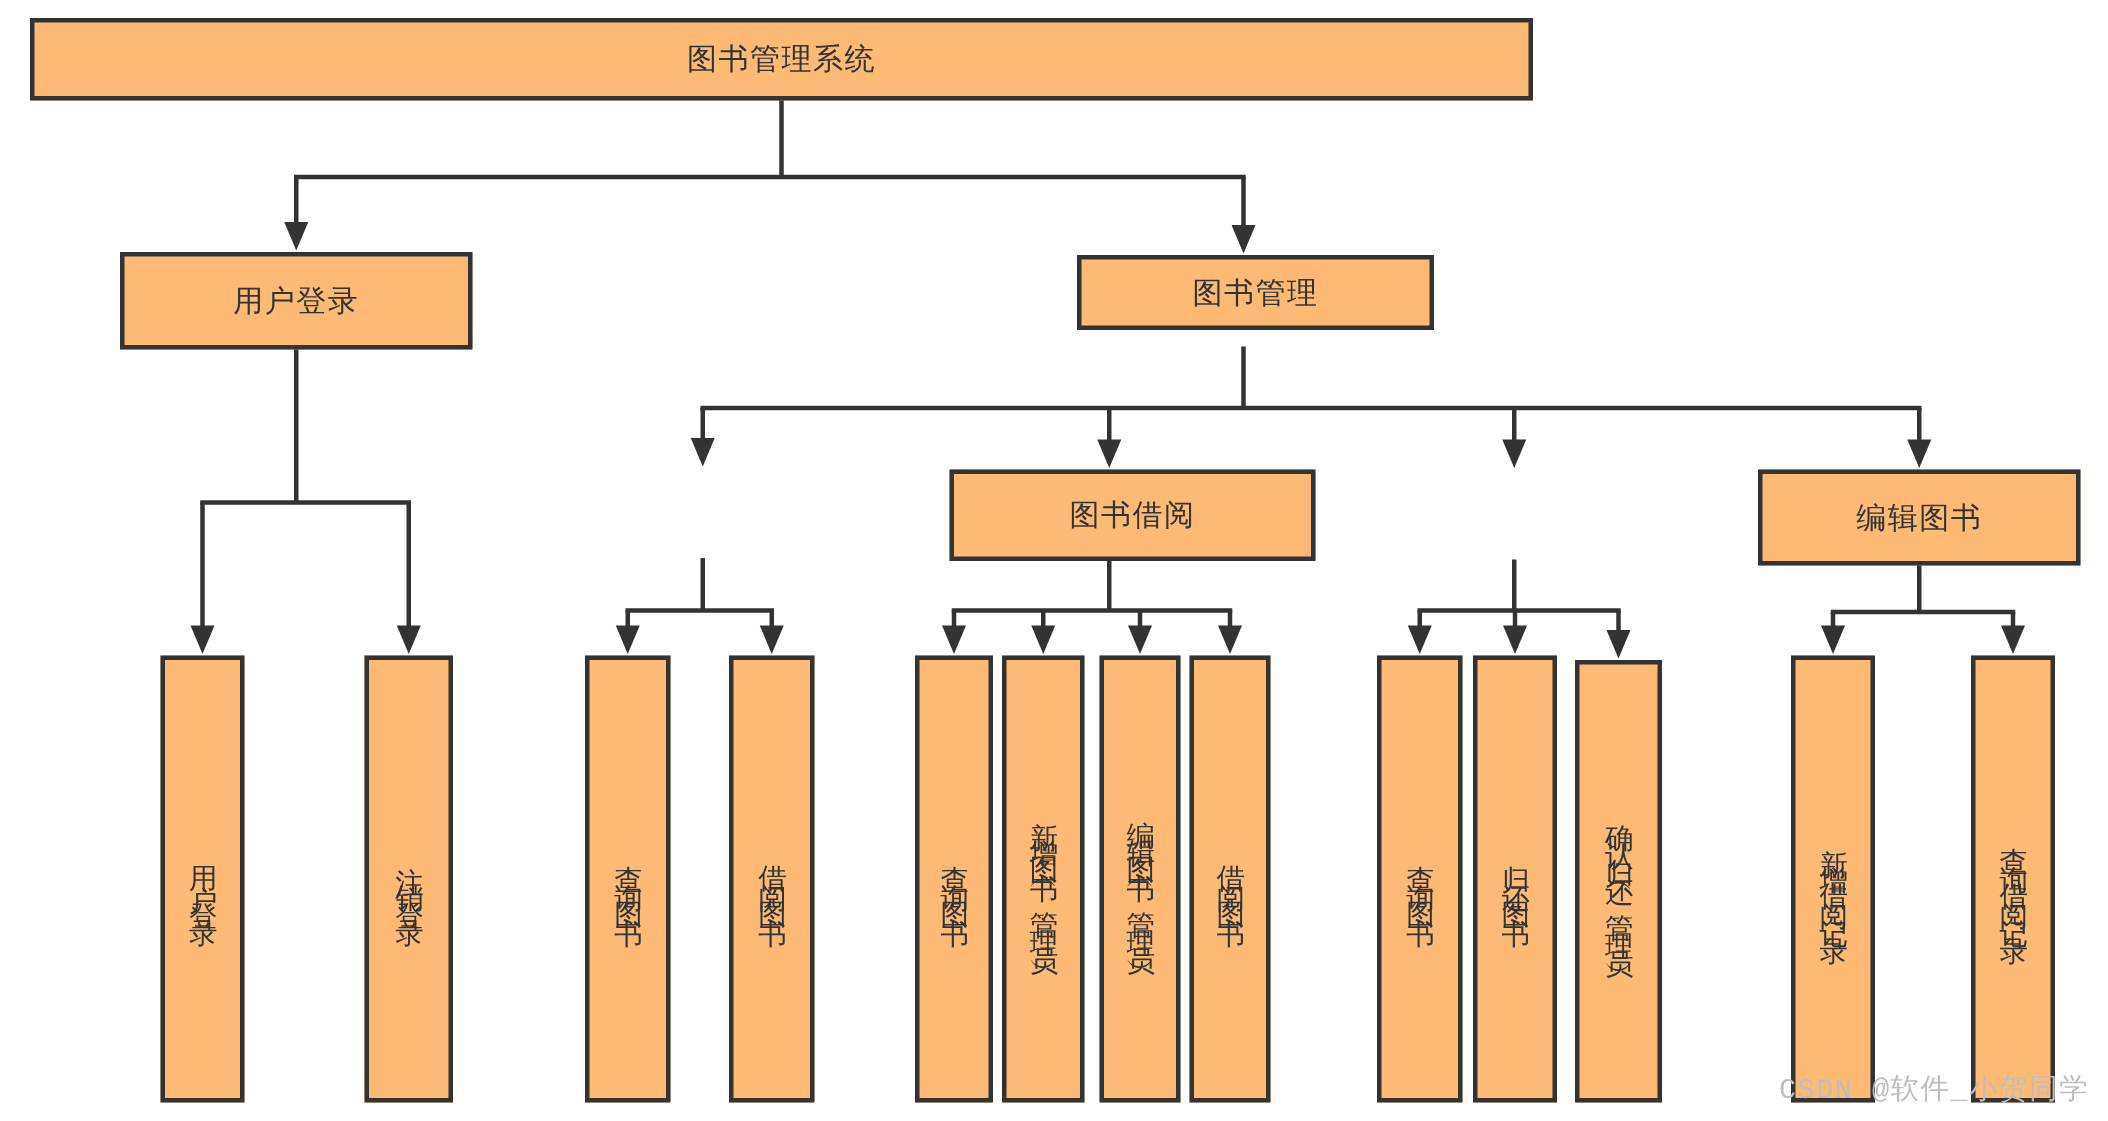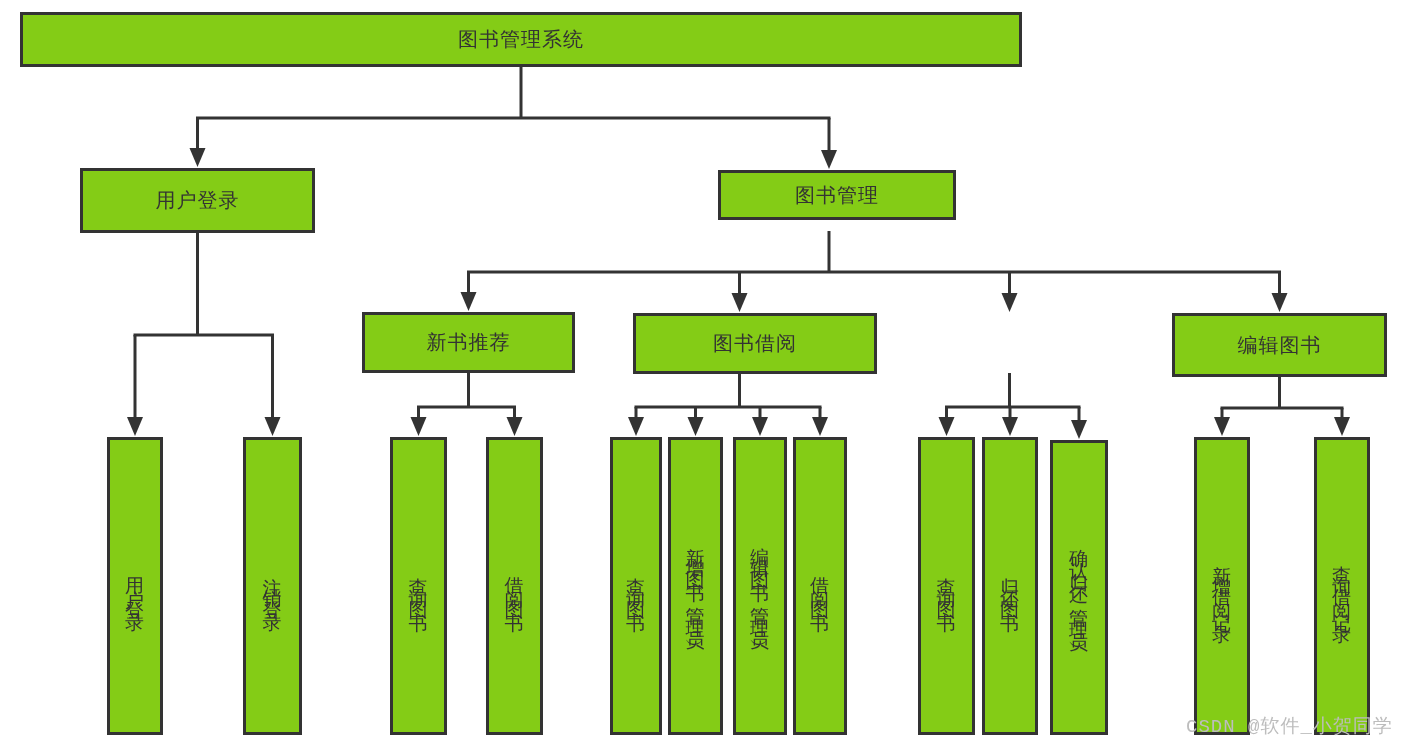--- a/index.html
+++ b/index.html
@@ -3,21 +3,21 @@
 <meta charset="utf-8">
 <style>
   html,body{margin:0;padding:0;background:#fff;}
   .canvas{
     position:relative;width:1405px;height:747px;background:var(--bg,#fff);
     font-family:"Liberation Sans",sans-serif;overflow:hidden;
   }
   #connectors{position:absolute;left:0;top:0;z-index:1;}
   .node{
     position:absolute;box-sizing:border-box;z-index:2;
-    border:3px solid var(--line,#333);background:#84cc16;color:var(--text,#333);
+    border:3px solid var(--line,#333);background:#fdba74;color:var(--text,#333);
     display:flex;align-items:center;justify-content:center;
   }
   .node.h .lbl{font-size:20px;letter-spacing:1px;white-space:nowrap;}
   .node.v .lbl{
     writing-mode:vertical-rl;text-orientation:mixed;
     font-size:19px;letter-spacing:12px;line-height:1;white-space:nowrap;
   }
   .watermark{
     position:absolute;left:1186px;top:713px;z-index:3;
     font-size:19px;letter-spacing:1px;color:var(--wm,#bdbdbd);
@@ -86,23 +86,20 @@
   <div class="watermark">CSDN @软件_小贺同学</div>
 <div class="node h" style="left: 20px; top: 12px; width: 1002px; height: 55px;">
       <span class="lbl">图书管理系统</span>
     </div>
     <div class="node h" style="left: 80px; top: 168px; width: 235px; height: 65px;">
       <span class="lbl">用户登录</span>
     </div>
     <div class="node h" style="left: 718px; top: 170px; width: 238px; height: 50px;">
       <span class="lbl">图书管理</span>
     </div>
-    <div class="node h" style="left: 362px; top: 312px; width: 213px; height: 61px;">
-      <span class="lbl">新书推荐</span>
-    </div>
     <div class="node h" style="left: 633px; top: 313px; width: 244px; height: 61px;">
       <span class="lbl">图书借阅</span>
     </div>
     <div class="node h" style="left: 1172px; top: 313px; width: 215px; height: 64px;">
       <span class="lbl">编辑图书</span>
     </div>
     <div class="node v" style="left: 107px; top: 437px; width: 56px; height: 298px;">
       <span class="lbl">用户登录</span>
     </div>
     <div class="node v" style="left: 243px; top: 437px; width: 59px; height: 298px;">

